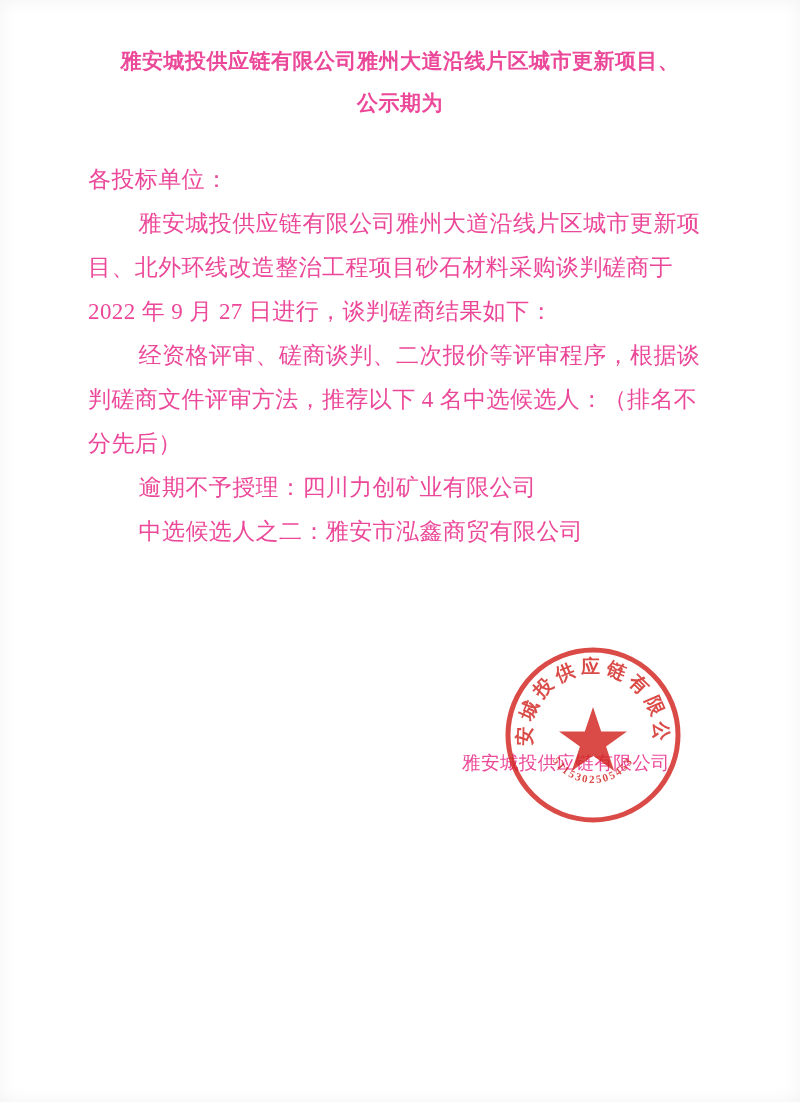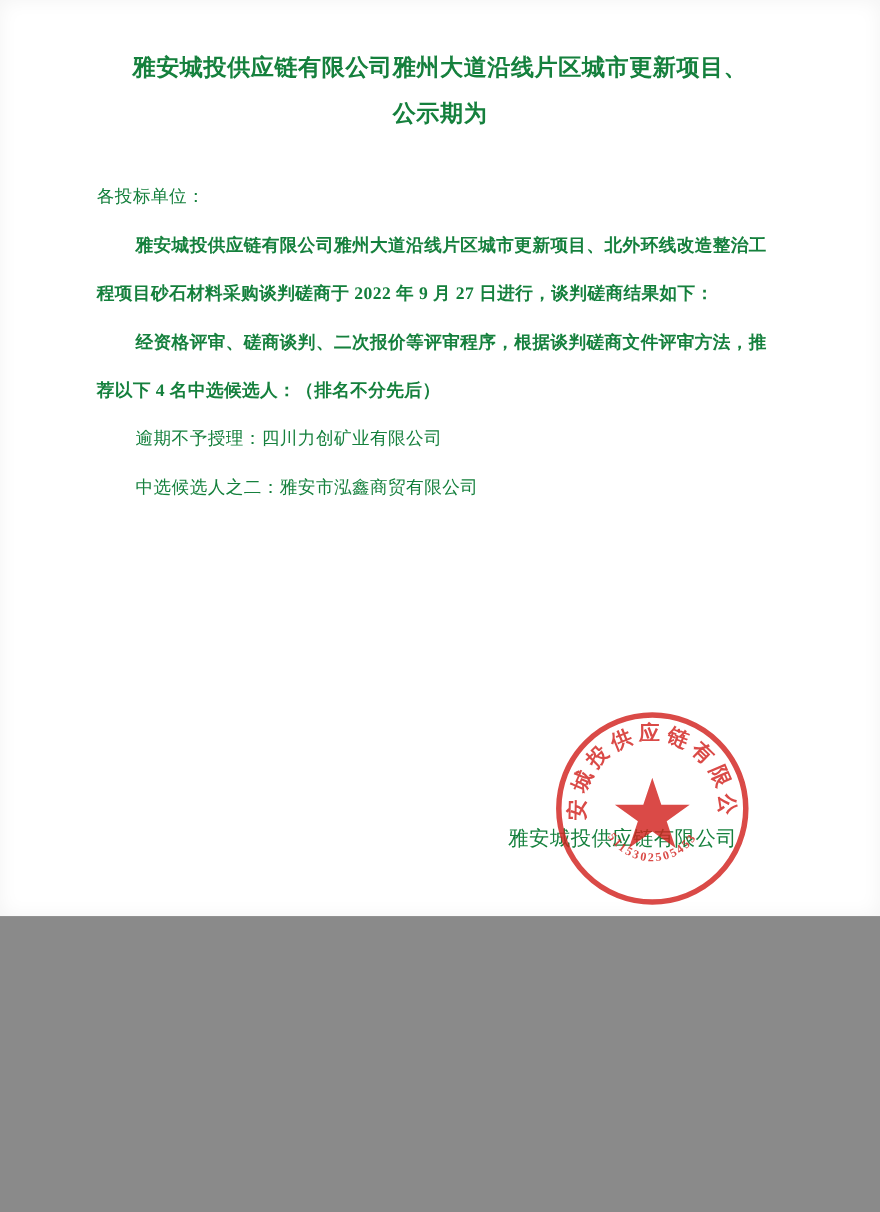--- a/index.html
+++ b/index.html
@@ -3,25 +3,25 @@
 <meta charset="utf-8">
 <style>
   html, body {
     margin: 0;
     padding: 0;
     background: #8a8a8a;
   }
   .page {
     position: relative;
     width: 800px;
-    height: 833px;
+    height: 1102px;
     background: #ffffff;
     overflow: hidden;
     font-family: "Liberation Serif", "DejaVu Serif", serif;
-    color: #15803d;
+    color: #ec4899;
   }
   
   .page::before {
     content: "";
     position: absolute;
     inset: 0;
     box-shadow: inset 0 0 18px rgba(0,0,0,0.05);
     pointer-events: none;
   }
   .doc {
@@ -36,32 +36,31 @@
     font-weight: bold;
     line-height: 42px;
     letter-spacing: 0.5px;
   }
   .title .line {
     display: block;
     white-space: nowrap;
   }
   .body {
     margin-top: 34px;
-    font-size: 16px;
+    font-size: 23px;
     line-height: 44px;
     letter-spacing: 0.4px;
   }
   .p-flush {
     text-indent: 0;
     margin: 0;
   }
   .p-indent {
     text-indent: 2.2em;
     margin: 0;
-    font-weight: bold;
   }
   .p-indent2 {
     text-indent: 2.2em;
     margin: 0;
   }
   .sign-block {
     position: absolute;
     right: 24px;
     top: 700px;
     width: 330px;

